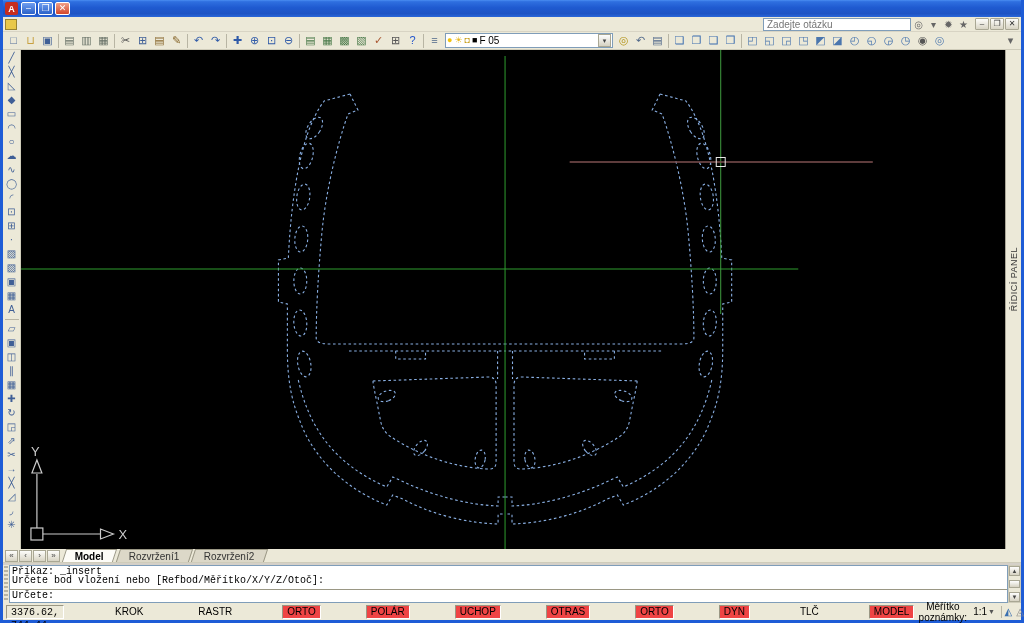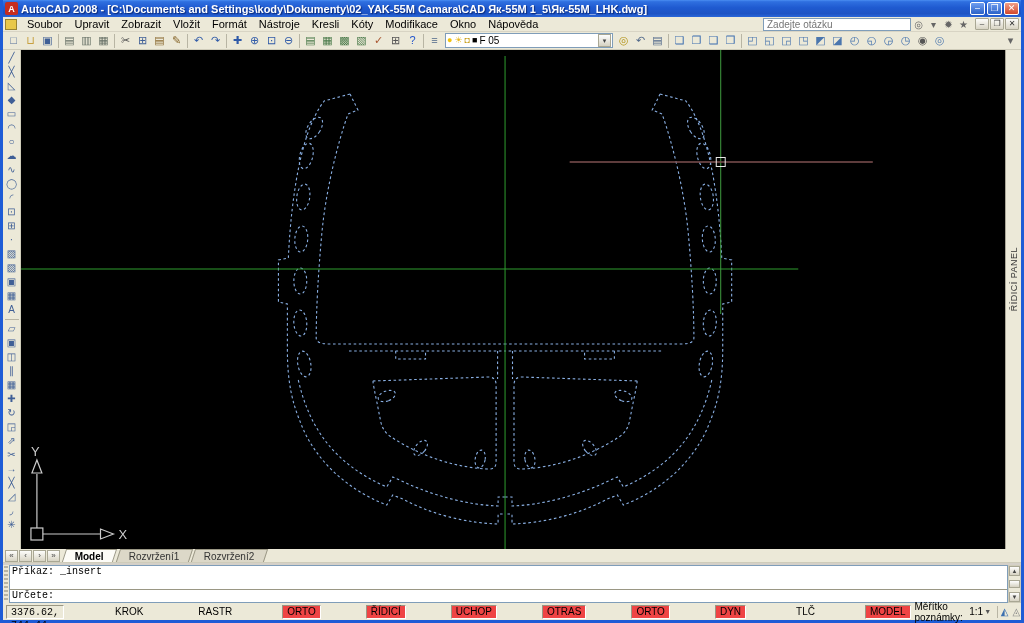--- a/index.html
+++ b/index.html
@@ -96,55 +96,41 @@
   
   .statusbar { height:17px; flex:0 0 17px; background:#ece9d8; display:flex; align-items:center;
     font-size:10px; color:#000; padding:0 3px; gap:2px; }
   .coords { width:130px; height:14px; line-height:13px; padding:0 4px;
     font-family:"Liberation Mono","DejaVu Sans Mono",monospace; font-size:10px;
     border:1px solid; border-color:#9a9784 #fff #fff #9a9784; background:#ece9d8; }
   .toggle { height:14px; line-height:12px; padding:0 4px; border:1px solid transparent; color:#000;margin-left:44px; }
   .toggle.pressed { border-color:#9a9784 #fff #fff #9a9784; background:#ef4444; }
   .st-spacer { flex:1; }
   .st-right { display:flex; align-items:center; gap:3px; }
-  .st-label { color:#000; }
+  .st-label { color:#000;text-align:center; }
   .st-drop { display:flex; align-items:center; gap:1px; border:1px solid transparent; padding:0 2px; }
   .sticon { font-size:10px; line-height:10px; }
   .st-sep { width:1px; height:12px; background:#b8b5a4; }
 </style>
 </head>
 <body>
 
 <div class="window">
 
   <div class="titlebar">
     <div class="appicon">A</div>
-    <div class="title">AutoCAD 2008 - [C:\Documents and Settings\kody\Dokumenty\02_YAK-55M Camara\CAD Як-55М 1_5\Як-55М_LHK.dwg]</div>
     <div class="winbtns" id="winbtns">
         <span class="winbtn">–</span>
         <span class="winbtn">❐</span>
         <span class="winbtn close">✕</span>
       </div>
   </div>
 
   <div class="menubar">
     <div class="docicon"></div>
-    <span id="menu-items" style="display:flex;">
-        <span class="menuitem">Soubor</span>
-        <span class="menuitem">Upravit</span>
-        <span class="menuitem">Zobrazit</span>
-        <span class="menuitem">Vložit</span>
-        <span class="menuitem">Formát</span>
-        <span class="menuitem">Nástroje</span>
-        <span class="menuitem">Kresli</span>
-        <span class="menuitem">Kóty</span>
-        <span class="menuitem">Modifikace</span>
-        <span class="menuitem">Okno</span>
-        <span class="menuitem">Nápověda</span>
-      </span>
     <span class="mspacer"></span>
     <input class="qbox" placeholder="Zadejte otázku" style="">
     <span id="infocenter" style="display:flex;">
         <span class="micon">◎</span>
         <span class="micon">▾</span>
         <span class="micon">✹</span>
         <span class="micon">★</span>
       </span>
     <span class="docbtns" id="docbtns">
         <span class="docbtn">–</span>
@@ -489,39 +475,40 @@
         <span class="tab"><span>Rozvržení1</span></span>
         <span class="tab"><span>Rozvržení2</span></span>
       </span>
   </div>
 
   <div class="cmd">
     <div class="grip"></div>
     <div class="body">
       <div class="hist">
         <div>Příkaz: _insert</div>
+        <div>Určete bod vložení nebo [Refbod/Měřítko/X/Y/Z/Otoč]:</div>
         <div></div>
       </div>
       <div class="divider"></div>
       <div class="prompt">Určete:</div>
     </div>
     <div class="scroll">
       <div class="sarrow">▲</div>
       <div class="sthumb"></div>
       <div class="sarrow">▼</div>
     </div>
   </div>
 
   <div class="statusbar">
     <div class="coords">3376.62, 744.44, 0.00</div>
     <span id="toggles" style="display:flex;gap:1px;">
         <span class="toggle">KROK</span>
         <span class="toggle">RASTR</span>
         <span class="toggle pressed">ORTO</span>
-        <span class="toggle pressed">ŘÍDICÍ</span>
+        <span class="toggle pressed">POLÁR</span>
         <span class="toggle pressed">UCHOP</span>
         <span class="toggle pressed">OTRAS</span>
         <span class="toggle pressed">ORTO</span>
         <span class="toggle pressed">DYN</span>
         <span class="toggle">TLČ</span>
         <span class="toggle pressed">MODEL</span>
       </span>
     <span class="st-spacer"></span>
     <div class="st-right">
       <span class="st-label">Měřítko poznámky:</span>

